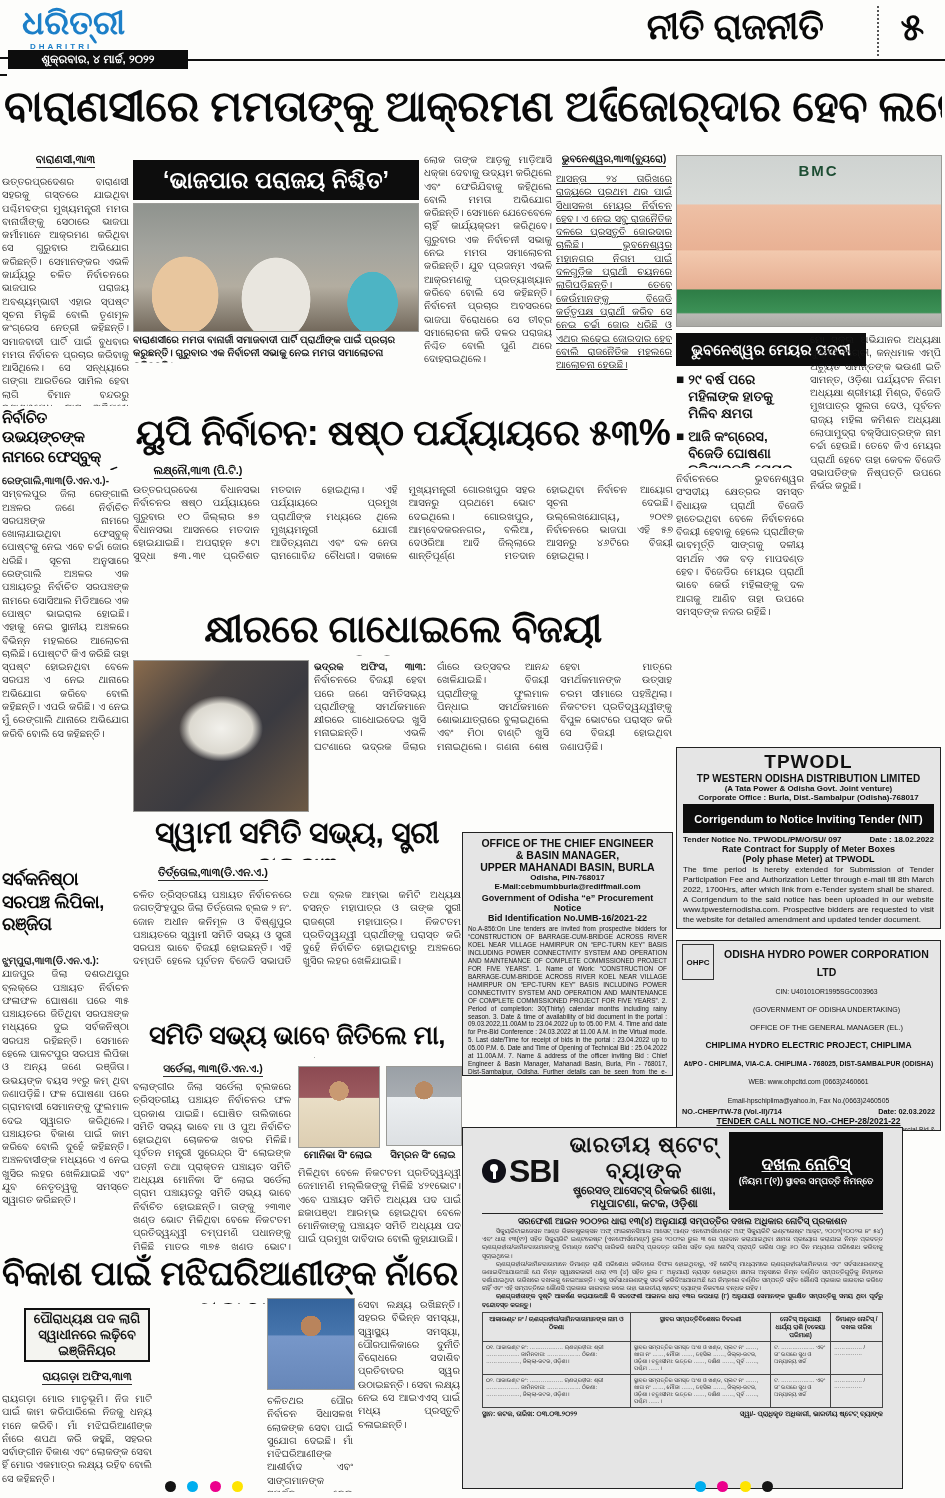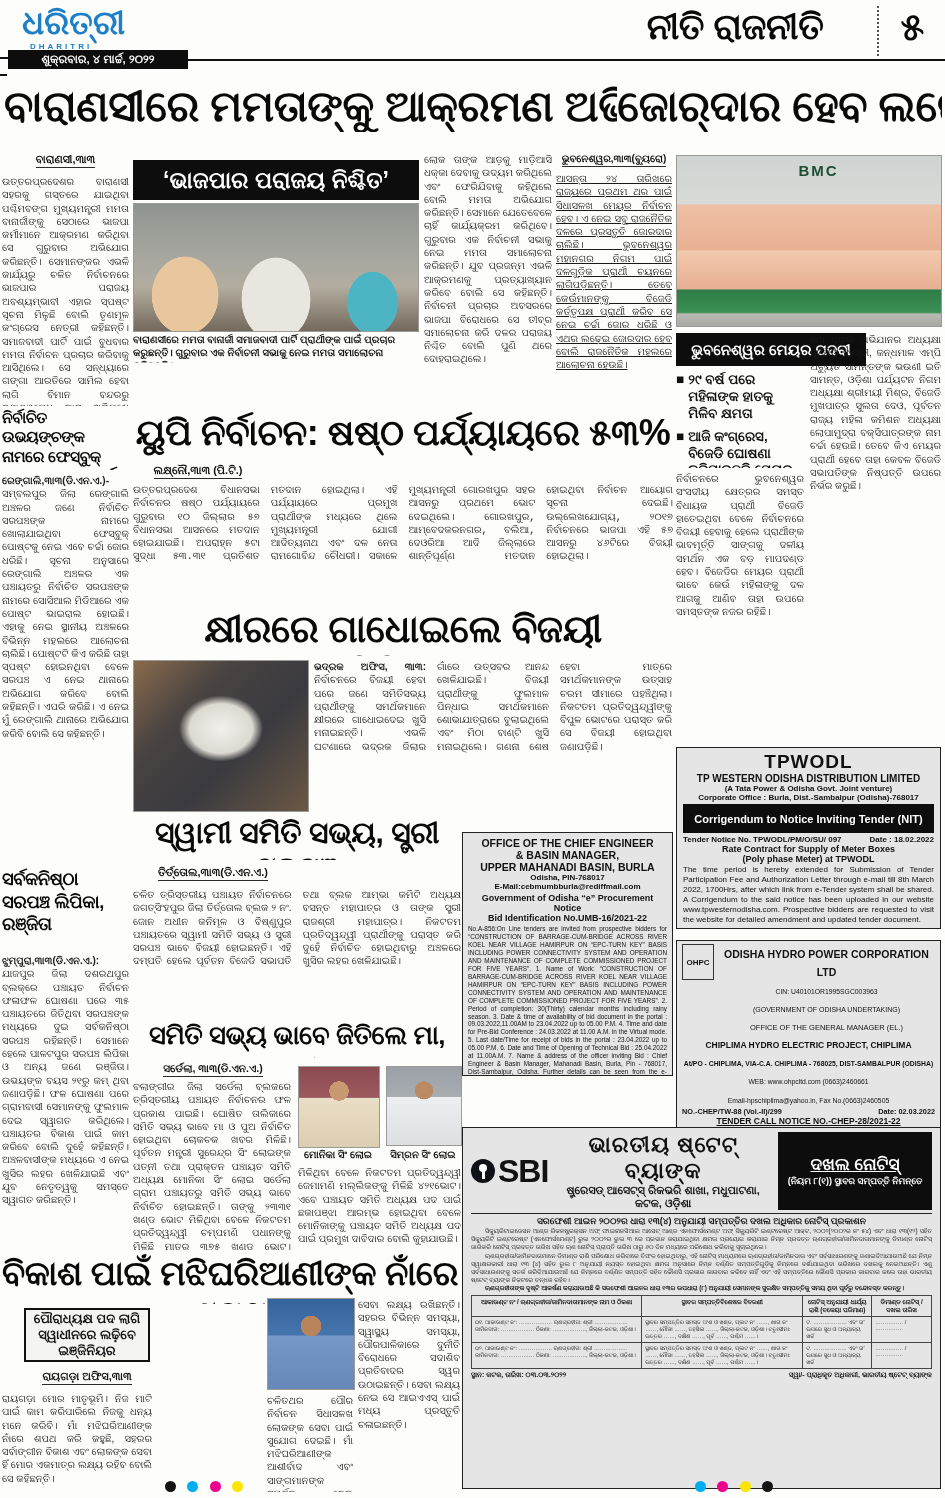--- a/index.html
+++ b/index.html
@@ -180,29 +180,29 @@
         <span style="font-size:7.5px;">OFFICE OF THE GENERAL MANAGER (EL.)</span>
       </div>
     </div>
     <div class="nc" style="line-height:1.15;">
       <span style="font-size:8.5px;font-weight:bold;">CHIPLIMA HYDRO ELECTRIC PROJECT, CHIPLIMA</span><br>
       <span style="font-size:6.8px;font-weight:bold;">At/PO - CHIPLIMA, VIA-C.A. CHIPLIMA - 768025, DIST-SAMBALPUR (ODISHA)</span><br>
       <span style="font-size:6.8px;">WEB: www.ohpcltd.com (0663)2460661</span><br>
       <span style="font-size:6.8px;">Email-hpschiplima@yahoo.in, Fax No.(0663)2460505</span>
     </div>
     <div style="display:flex;justify-content:space-between;font-size:7.3px;font-weight:bold;">
-      <span>NO.-CHEP/TW-88 (Vol.-II)/299</span>
+      <span>NO.-CHEP/TW-78 (Vol.-II)/714</span>
       <span>Date: 02.03.2022</span>
     </div>
     <div class="nc" style="font-size:8.5px;font-weight:bold;text-decoration:underline;">TENDER CALL NOTICE NO.-CHEP-28/2021-22</div>
     <div class="njust" style="font-size:6.6px;line-height:1.2;height:36px;overflow:hidden;">No.CAD-3044:Sealed tenders are invited in two parts i.e. (i) Techno Commercial Bid &amp; (ii) Price Bid in separate sealed envelopes from the Manufacturer / Authorized Dealers / Authorized Distributors / Channel Partners meeting eligibility criteria only for the procurement of the following materials;</div>
 
   </div>
 
-  <div class="notice" style="left:462px;top:1127px;width:479px;height:362px;padding:4px 8px;">
+  <div class="notice" style="left:462px;top:1127px;width:441px;height:362px;padding:4px 19px;">
     <div style="display:flex;align-items:stretch;gap:8px;border-bottom:1.5px solid #222;padding-bottom:3px;">
       <div style="display:flex;align-items:center;gap:3px;">
         <span class="sbikey"></span>
         <span style="font-size:32px;font-weight:bold;letter-spacing:-1px;">SBI</span>
       </div>
       <div class="nc" style="flex:1;">
         <div style="font-size:22px;font-weight:bold;letter-spacing:1px;">ଭାରତୀୟ ଷ୍ଟେଟ୍ ବ୍ୟାଙ୍କ</div>
         <div style="font-size:11px;font-weight:bold;">ଷ୍ଟ୍ରେସଡ୍ ଆସେଟ୍ସ୍ ରିକଭରି ଶାଖା, ମଧୁପାଟଣା, କଟକ, ଓଡ଼ିଶା</div>
       </div>
       <div class="blackbox" style="width:150px;flex-direction:column;line-height:1.2;padding:2px;">

